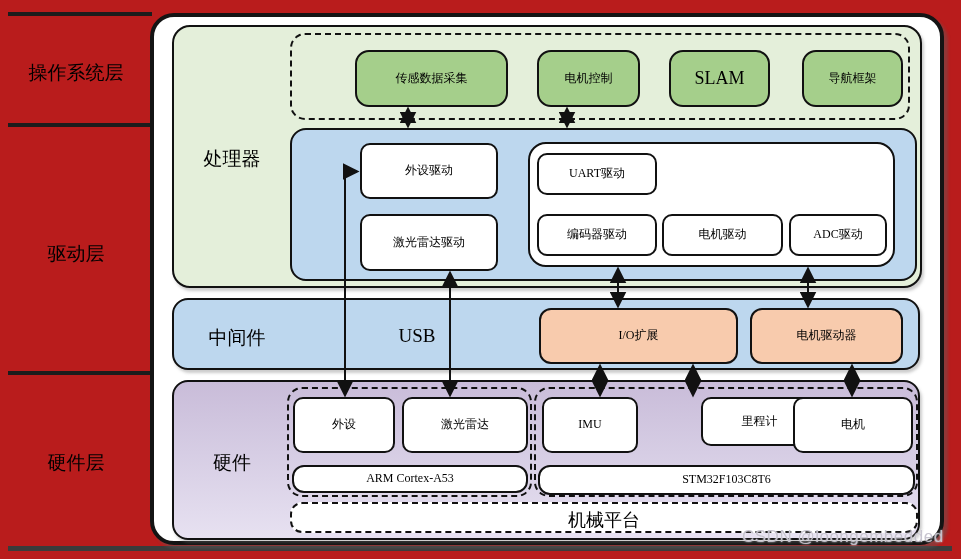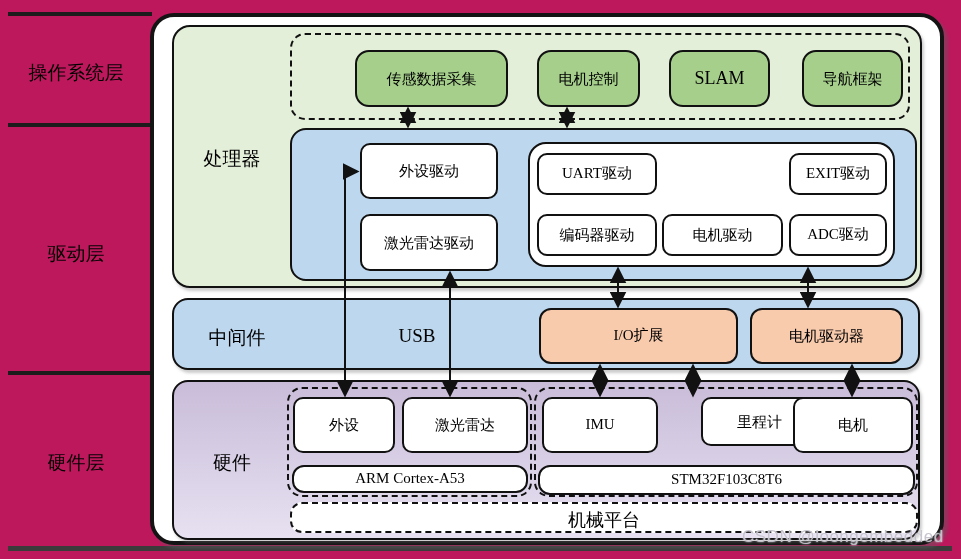--- a/index.html
+++ b/index.html
@@ -1,32 +1,32 @@
 <!DOCTYPE html>
 <html><head>
 <meta charset="utf-8">
 <style>
   html,body{margin:0;padding:0;background:#fff;}
   .canvas{
-    position:relative;width:961px;height:559px;background:#be185d;overflow:hidden;
+    position:relative;width:961px;height:559px;background:#b91c1c;overflow:hidden;
     font-family:"Liberation Sans","DejaVu Sans",sans-serif;color:#000;
   }
   .serif{font-family:"Liberation Serif","DejaVu Serif",serif;}
   
   .hline{position:absolute;background:#1c1c1c;height:4px;}
   
   .layer-lbl{position:absolute;left:0;width:152px;text-align:center;font-size:19px;}
   
   .frame{
     position:absolute;left:150px;top:13px;width:794px;height:532px;
     border:4px solid #141414;border-radius:24px;background:#fff;
     box-shadow:4px 4px 3px rgba(90,90,90,.45);box-sizing:border-box;
   }
   .box{position:absolute;box-sizing:border-box;border:2.5px solid #111;display:flex;
-       align-items:center;justify-content:center;text-align:center;font-size:15px;line-height:1.15;}
+       align-items:center;justify-content:center;text-align:center;font-size:12px;line-height:1.15;}
   .container{box-shadow:2px 3px 3px rgba(110,110,110,.35);}
   .green-big{background:#e4efda;border-radius:18px;}
   .blue{background:#bdd7ee;border-radius:16px;}
   .purple{background:linear-gradient(180deg,#c9bcd9 0%,#d6cde4 45%,#e7e1f1 100%);border-radius:16px;}
   .dashedbox{position:absolute;box-sizing:border-box;border:2.3px dashed #111;border-radius:15px;}
   .node-green{background:#a5cf8b;border-radius:14px;}
   .node-white{background:#fff;border-radius:10px;}
   .node-orange{background:#f8cbad;border-radius:12px;}
   .side-lbl{position:absolute;font-size:19px;text-align:center;}
   .arrows{position:absolute;left:0;top:0;pointer-events:none;}
@@ -61,41 +61,40 @@
   <div class="box node-green serif" style="left:669px;top:50px;width:101px;height:57px;font-size:18px;">SLAM</div>
   <div class="box node-green" style="left:802px;top:50px;width:101px;height:57px;">导航框架</div>
 
   <div class="box blue" style="left:290px;top:128px;width:627px;height:153px;"></div>
 
   <div class="box node-white" style="left:360px;top:143px;width:138px;height:56px;">外设驱动</div>
   <div class="box node-white" style="left:360px;top:214px;width:138px;height:57px;">激光雷达驱动</div>
 
   <div class="box node-white" style="left:528px;top:142px;width:367px;height:125px;border-radius:18px;"></div>
   <div class="box node-white serif" style="left:537px;top:153px;width:120px;height:42px;border-width:2.2px;">UART驱动</div>
-  <div class="box node-white serif" style="left:789px;top:153px;width:98px;height:42px;border-width:2.2px;">EXIT驱动</div>
   <div class="box node-white" style="left:537px;top:214px;width:120px;height:42px;border-width:2.2px;">编码器驱动</div>
   <div class="box node-white" style="left:662px;top:214px;width:121px;height:42px;border-width:2.2px;">电机驱动</div>
   <div class="box node-white serif" style="left:789px;top:214px;width:98px;height:42px;border-width:2.2px;">ADC驱动</div>
 
   <div class="box blue container" style="left:172px;top:298px;width:748px;height:72px;"></div>
   <div class="side-lbl" style="left:182px;top:325px;width:110px;">中间件</div>
   <div class="side-lbl serif" style="left:372px;top:325px;width:90px;">USB</div>
   <div class="box node-orange serif" style="left:539px;top:308px;width:199px;height:56px;">I/O扩展</div>
   <div class="box node-orange" style="left:750px;top:308px;width:153px;height:56px;">电机驱动器</div>
 
   <div class="box purple container" style="left:172px;top:380px;width:748px;height:160px;"></div>
   <div class="side-lbl" style="left:182px;top:450px;width:100px;">硬件</div>
 
   <div class="dashedbox" style="left:287px;top:387px;width:245px;height:110px;"></div>
   <div class="box node-white" style="left:293px;top:397px;width:102px;height:56px;">外设</div>
   <div class="box node-white" style="left:402px;top:397px;width:126px;height:56px;">激光雷达</div>
   <div class="box node-white serif" style="left:292px;top:465px;width:236px;height:28px;border-width:2.2px;border-radius:12px;">ARM Cortex-A53</div>
 
   <div class="dashedbox" style="left:534px;top:387px;width:384px;height:110px;"></div>
-  <div class="box node-white serif" style="left:542px;top:397px;width:116px;height:56px;">IMU</div>
+  <div class="box node-white serif" style="left:542px;top:397px;width:96px;height:56px;">IMU</div>
   <div class="box node-white" style="left:701px;top:397px;width:117px;height:49px;">里程计</div>
   <div class="box node-white" style="left:793px;top:397px;width:120px;height:56px;">电机</div>
   <div class="box node-white serif" style="left:538px;top:465px;width:377px;height:30px;border-width:2.2px;border-radius:12px;">STM32F103C8T6</div>
 
   <div class="dashedbox" style="left:290px;top:502px;width:628px;height:31px;background:#fff;border-radius:12px;"></div>
   <div class="side-lbl" style="left:290px;top:508px;width:628px;font-size:18px;">机械平台</div>
 
   <svg class="arrows" width="961" height="559" viewBox="0 0 961 559">
     <defs>
       <marker id="arr" viewBox="0 0 10 10" refX="8.5" refY="5" markerWidth="8.5" markerHeight="8.5" orient="auto-start-reverse">

